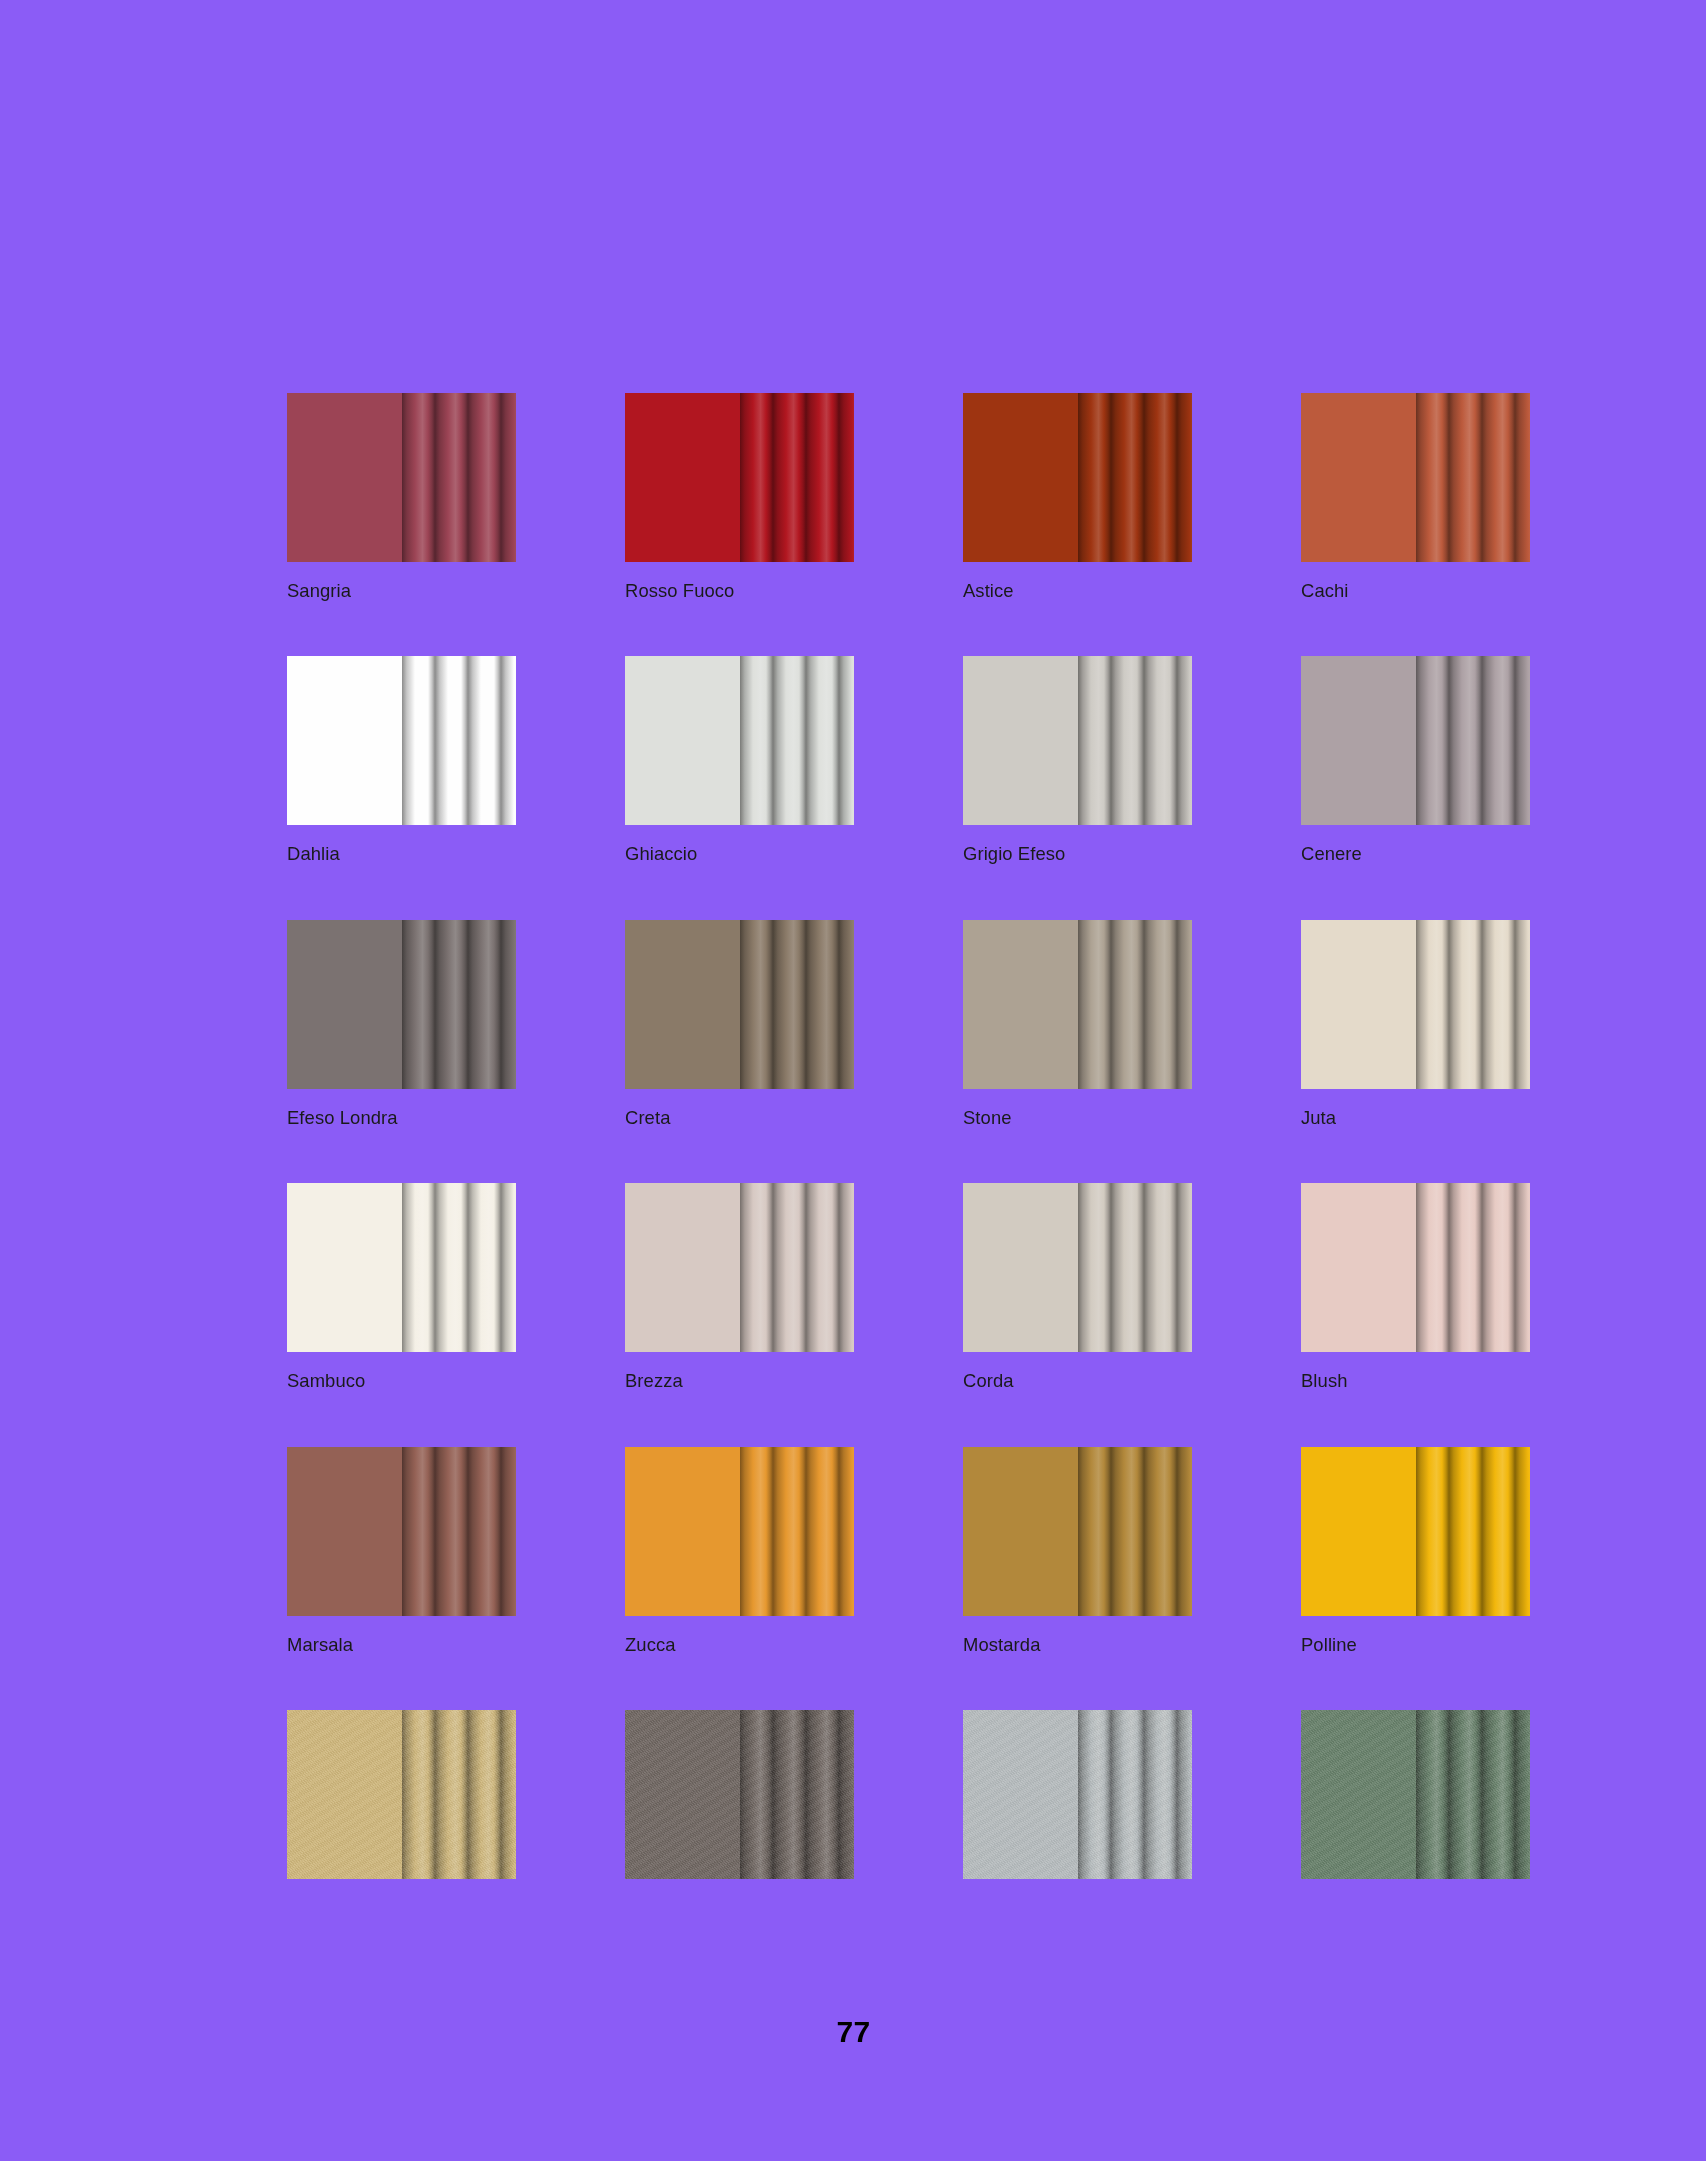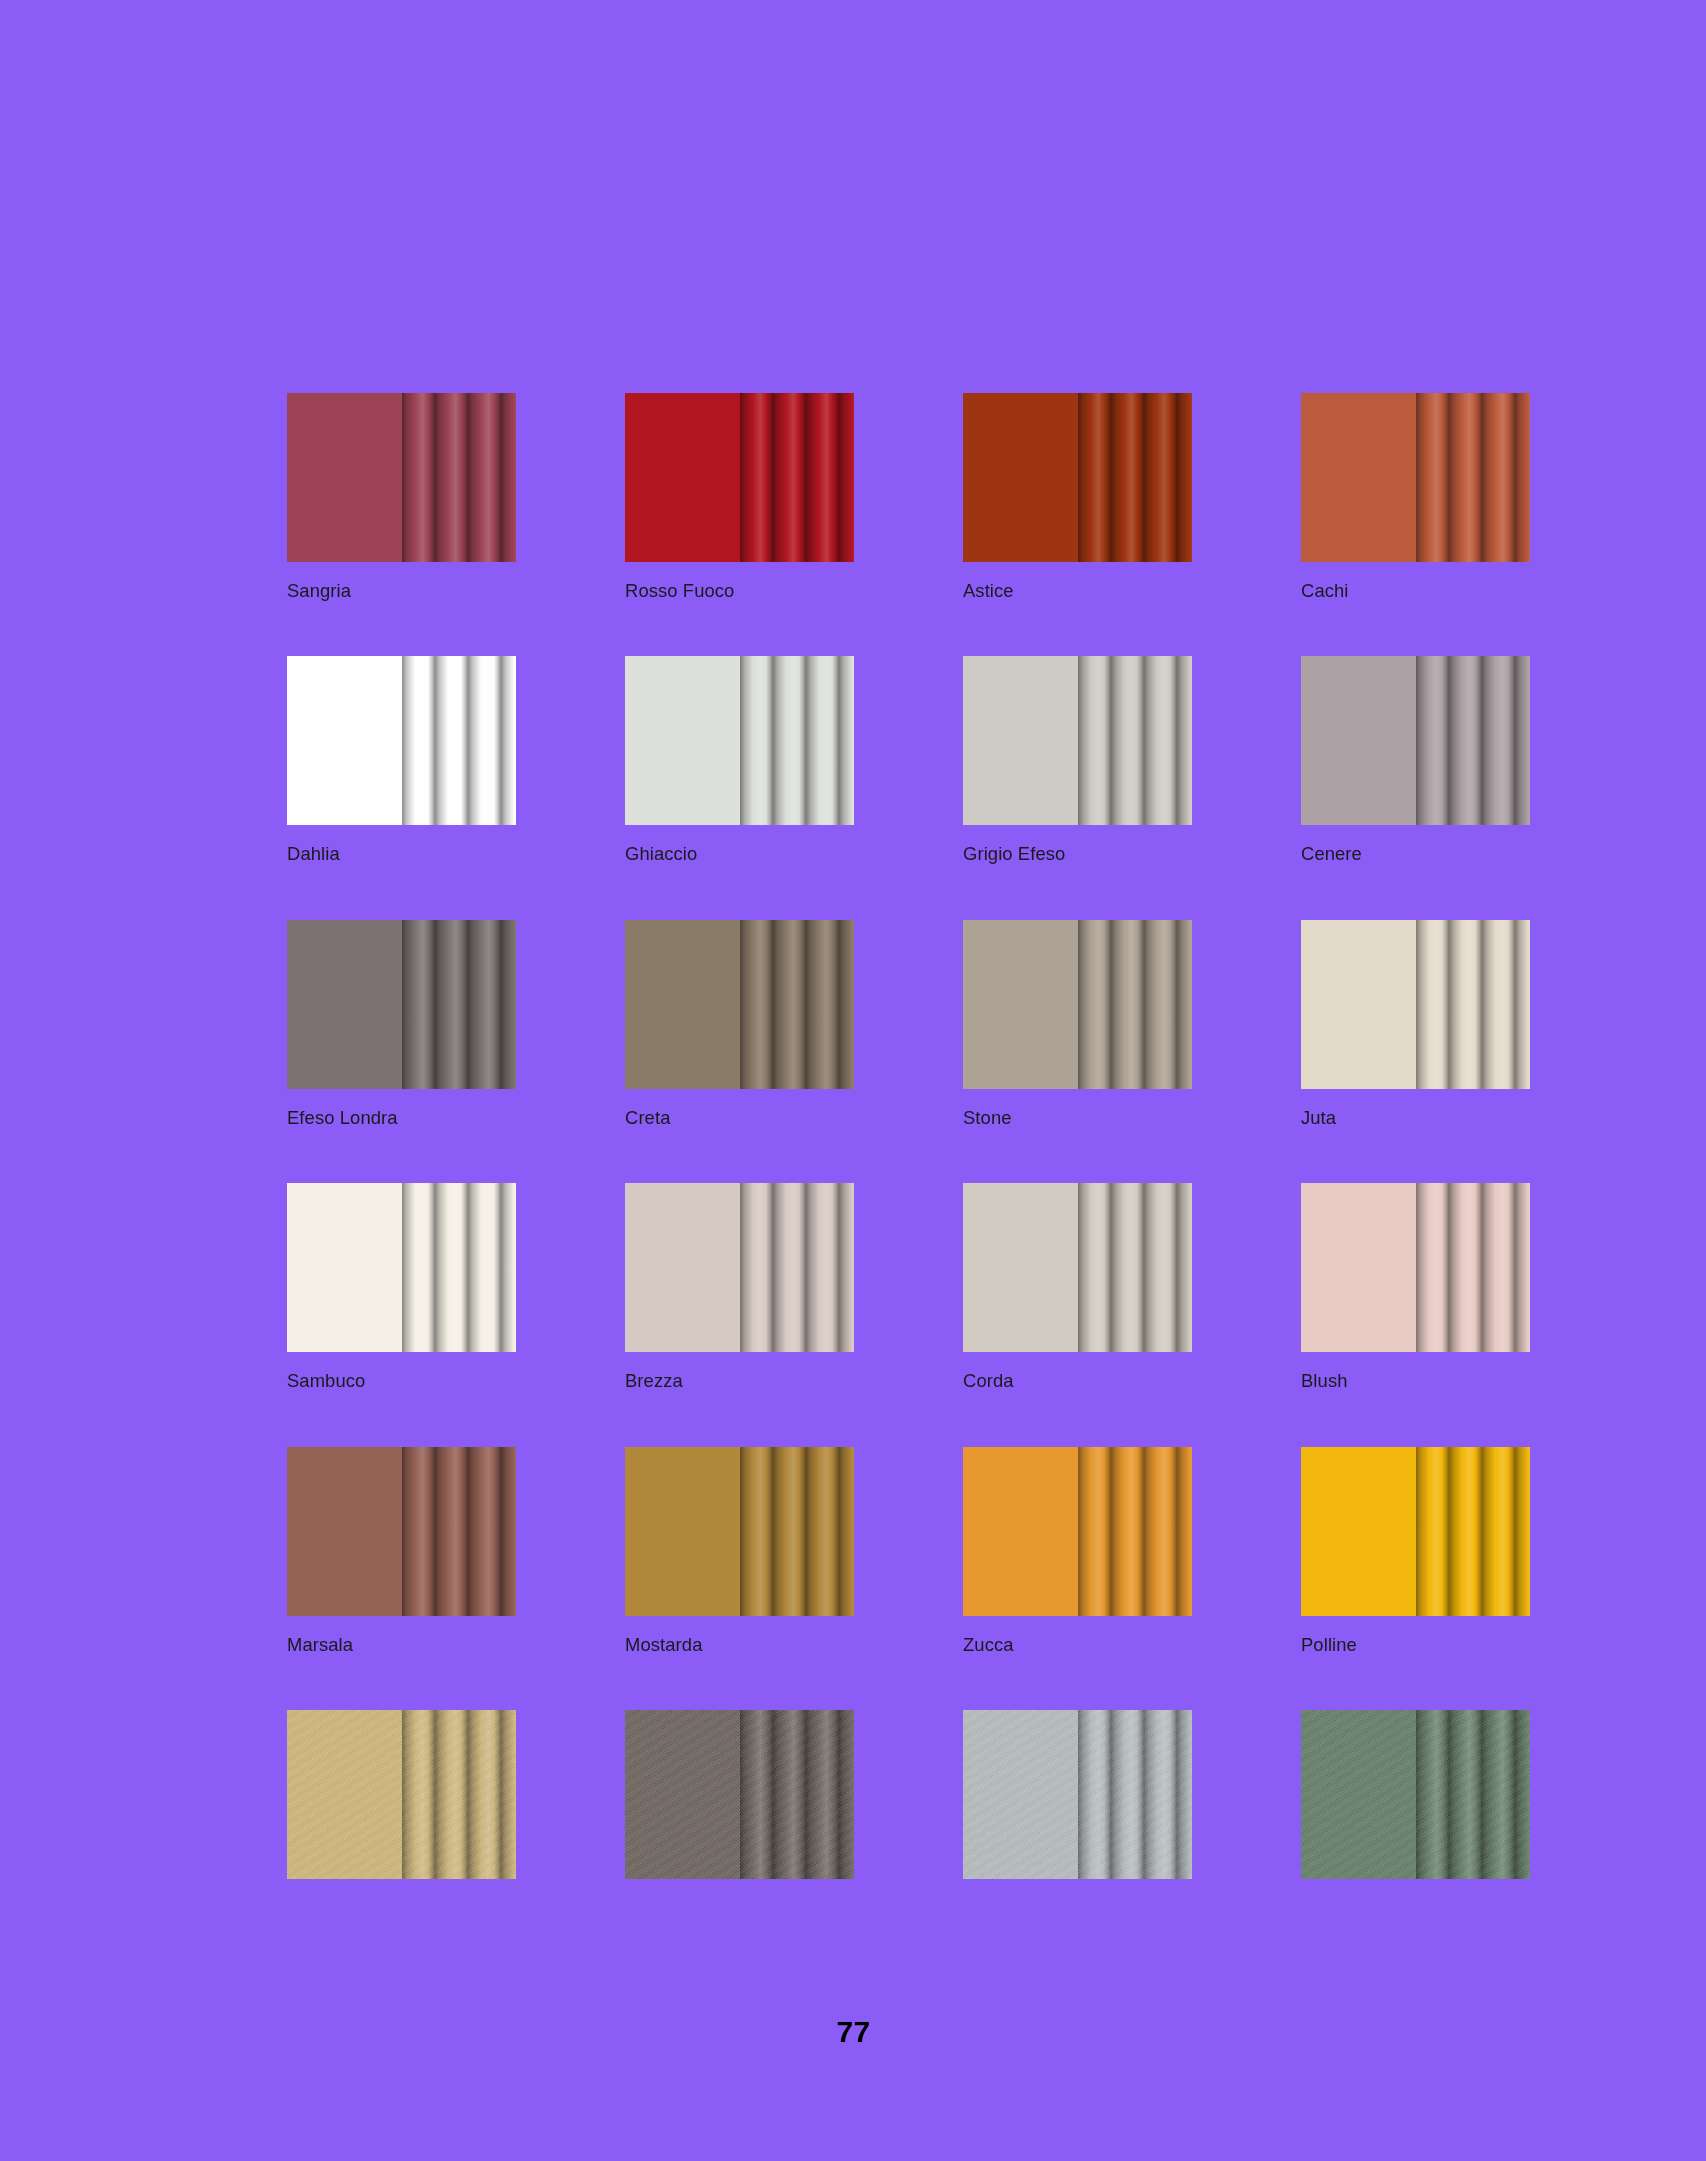--- a/index.html
+++ b/index.html
@@ -225,34 +225,34 @@
       </div>
       <div class="swatch-cell">
         <div class="swatch-chip">
           <div class="chip-flat" style="background: rgb(148, 97, 85);"></div>
           <div class="chip-ribbed" style="background-image: repeating-linear-gradient(to right, rgb(81, 53, 47) 0px, rgb(92, 60, 53) 1.4px, rgb(115, 76, 66) 4.8px, rgb(148, 97, 85) 13px, rgb(165, 122, 112) 20.5px, rgb(148, 97, 85) 26px, rgb(115, 76, 66) 30px, rgb(81, 53, 47) 33px);"></div>
         </div>
         <div class="swatch-label">Marsala</div>
       </div>
       <div class="swatch-cell">
         <div class="swatch-chip">
+          <div class="chip-flat" style="background: rgb(230, 152, 47);"></div>
+          <div class="chip-ribbed" style="background-image: repeating-linear-gradient(to right, rgb(127, 84, 26) 0px, rgb(143, 94, 29) 1.4px, rgb(179, 119, 37) 4.8px, rgb(230, 152, 47) 13px, rgb(234, 168, 80) 20.5px, rgb(230, 152, 47) 26px, rgb(179, 119, 37) 30px, rgb(127, 84, 26) 33px);"></div>
+        </div>
+        <div class="swatch-label">Zucca</div>
+      </div>
+      <div class="swatch-cell">
+        <div class="swatch-chip">
           <div class="chip-flat" style="background: rgb(178, 136, 59);"></div>
           <div class="chip-ribbed" style="background-image: repeating-linear-gradient(to right, rgb(98, 75, 32) 0px, rgb(110, 84, 37) 1.4px, rgb(139, 106, 46) 4.8px, rgb(178, 136, 59) 13px, rgb(190, 155, 90) 20.5px, rgb(178, 136, 59) 26px, rgb(139, 106, 46) 30px, rgb(98, 75, 32) 33px);"></div>
         </div>
         <div class="swatch-label">Mostarda</div>
       </div>
       <div class="swatch-cell">
         <div class="swatch-chip">
-          <div class="chip-flat" style="background: rgb(230, 152, 47);"></div>
-          <div class="chip-ribbed" style="background-image: repeating-linear-gradient(to right, rgb(127, 84, 26) 0px, rgb(143, 94, 29) 1.4px, rgb(179, 119, 37) 4.8px, rgb(230, 152, 47) 13px, rgb(234, 168, 80) 20.5px, rgb(230, 152, 47) 26px, rgb(179, 119, 37) 30px, rgb(127, 84, 26) 33px);"></div>
-        </div>
-        <div class="swatch-label">Zucca</div>
-      </div>
-      <div class="swatch-cell">
-        <div class="swatch-chip">
           <div class="chip-flat" style="background: rgb(242, 183, 12);"></div>
           <div class="chip-ribbed" style="background-image: repeating-linear-gradient(to right, rgb(133, 101, 7) 0px, rgb(150, 113, 7) 1.4px, rgb(189, 143, 9) 4.8px, rgb(242, 183, 12) 13px, rgb(244, 195, 51) 20.5px, rgb(242, 183, 12) 26px, rgb(189, 143, 9) 30px, rgb(133, 101, 7) 33px);"></div>
         </div>
         <div class="swatch-label">Polline</div>
       </div>
       <div class="swatch-cell">
         <div class="swatch-chip chip-metal">
           <div class="chip-flat" style="background: rgb(207, 183, 124);"></div>
           <div class="chip-ribbed" style="background-image: repeating-linear-gradient(to right, rgb(114, 101, 68) 0px, rgb(128, 113, 77) 1.4px, rgb(161, 143, 97) 4.8px, rgb(207, 183, 124) 13px, rgb(215, 195, 145) 20.5px, rgb(207, 183, 124) 26px, rgb(161, 143, 97) 30px, rgb(114, 101, 68) 33px);"></div>
         </div>

